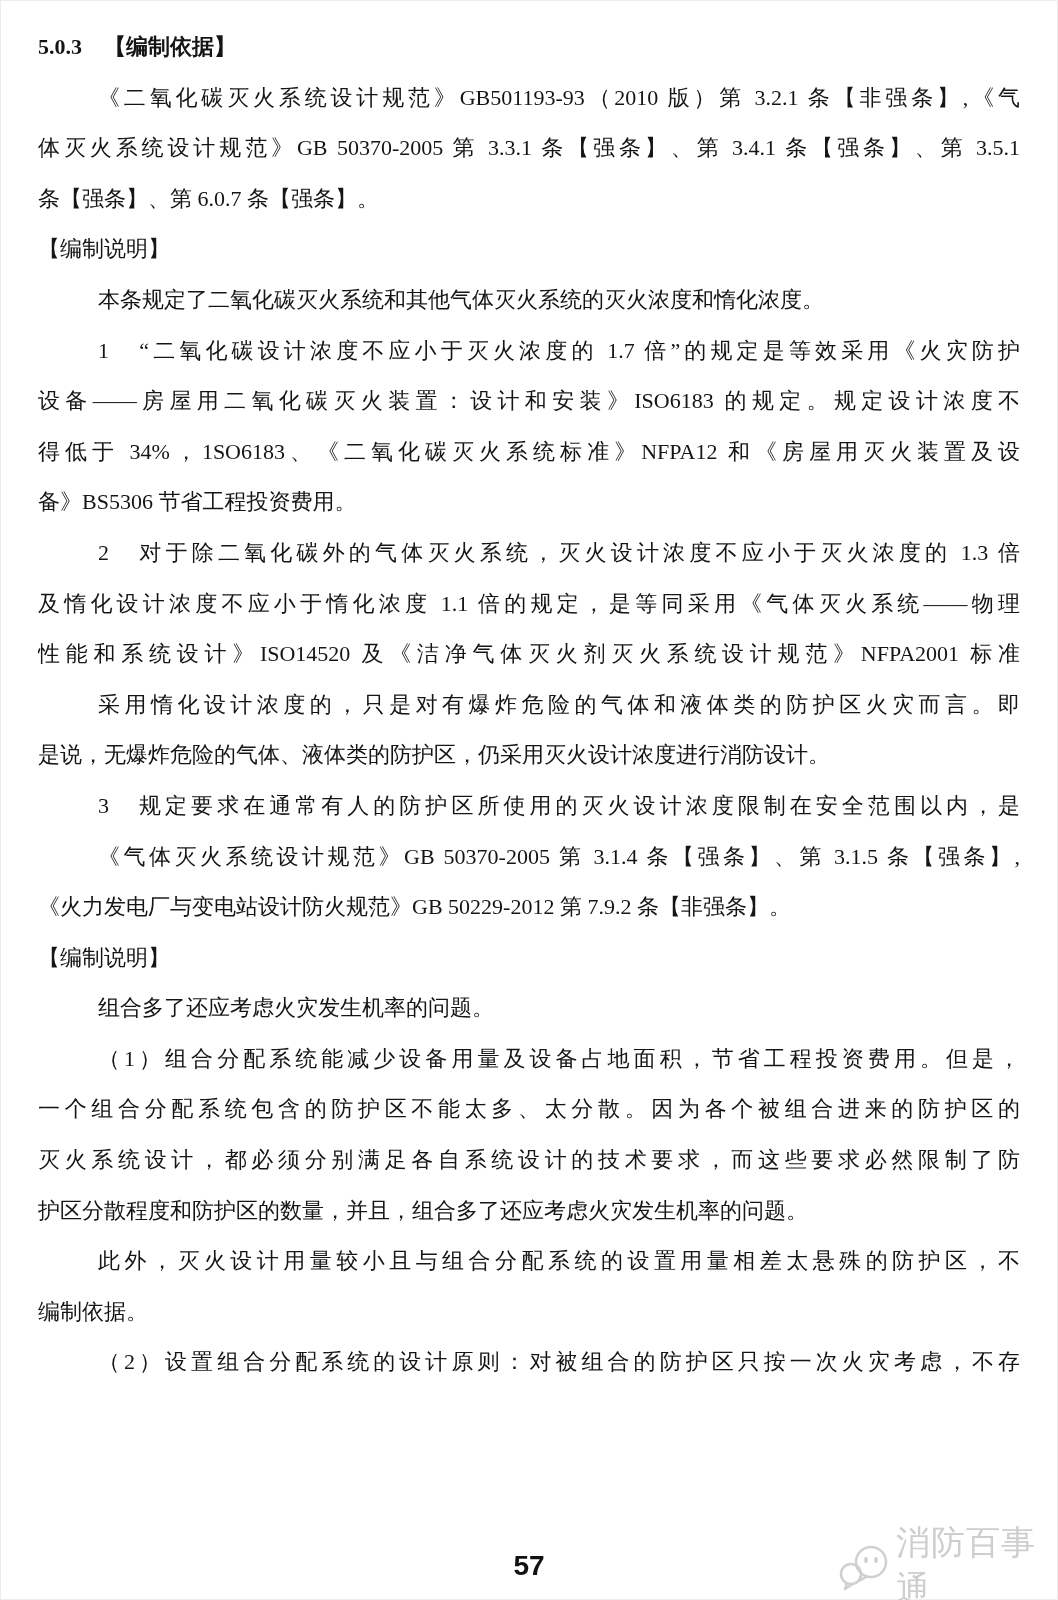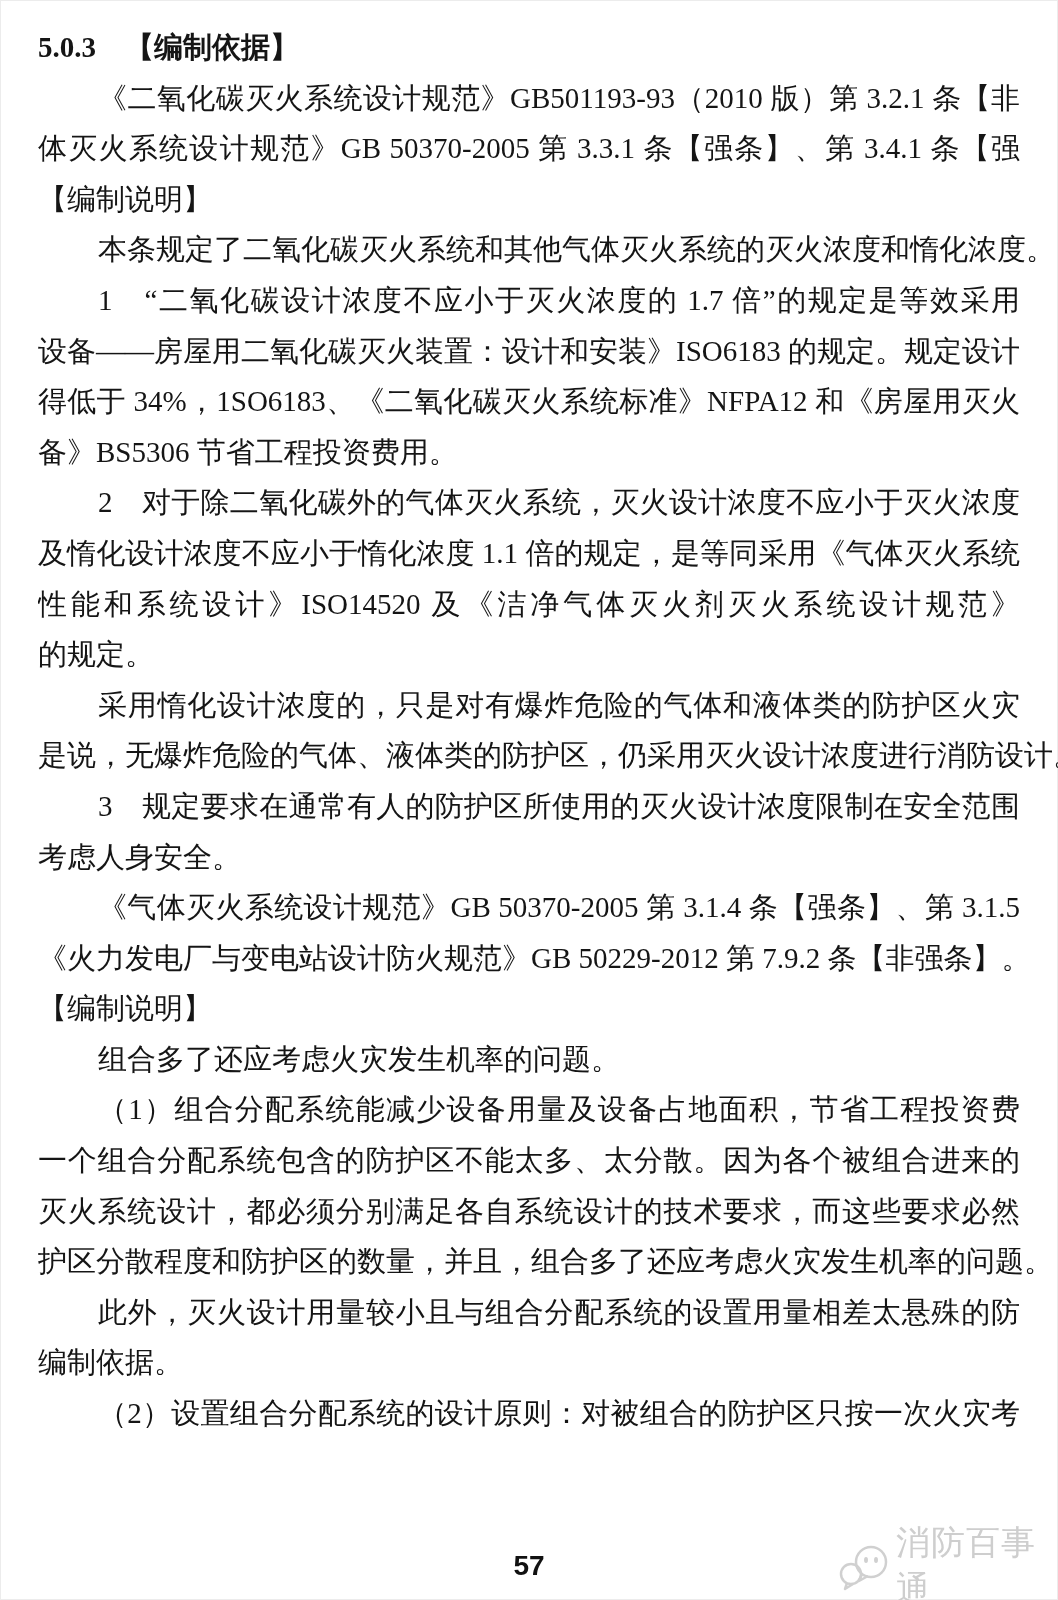--- a/index.html
+++ b/index.html
@@ -18,21 +18,21 @@
   }
   .content {
     position: absolute;
     left: 38px;
     top: 22px;
     width: 982px;
   }
   .line {
     height: 50.6px;
     line-height: 50.6px;
-    font-size: 29px;
+    font-size: 22px;
     white-space: nowrap;
     text-align: left;
   }
   .line.j {
     white-space: normal;
     text-align: justify;
     text-align-last: justify;
     text-justify: inter-character;
     overflow: hidden;
   }
@@ -72,34 +72,33 @@
     margin-right: 2px;
   }
 </style>
 </head>
 <body>
 
 <div class="content">
   <div class="line head">5.0.3　【编制依据】</div>
   <div class="line ind j">《二氧化碳灭火系统设计规范》GB501193-93（2010 版）第 3.2.1 条【非强条】,《气</div>
   <div class="line j">体灭火系统设计规范》GB 50370-2005 第 3.3.1 条【强条】、第 3.4.1 条【强条】、第 3.5.1</div>
+  <div class="line">条【强条】、第 6.0.7 条【强条】。</div>
   <div class="line">【编制说明】</div>
   <div class="line ind">本条规定了二氧化碳灭火系统和其他气体灭火系统的灭火浓度和惰化浓度。</div>
   <div class="line ind j">1　“二氧化碳设计浓度不应小于灭火浓度的 1.7 倍”的规定是等效采用《火灾防护</div>
   <div class="line j">设备——房屋用二氧化碳灭火装置：设计和安装》ISO6183 的规定。规定设计浓度不</div>
   <div class="line j">得低于 34%，1SO6183、《二氧化碳灭火系统标准》NFPA12 和《房屋用灭火装置及设</div>
   <div class="line">备》BS5306 节省工程投资费用。</div>
   <div class="line ind j">2　对于除二氧化碳外的气体灭火系统，灭火设计浓度不应小于灭火浓度的 1.3 倍</div>
   <div class="line j">及惰化设计浓度不应小于惰化浓度 1.1 倍的规定，是等同采用《气体灭火系统——物理</div>
   <div class="line j">性能和系统设计》ISO14520 及《洁净气体灭火剂灭火系统设计规范》NFPA2001 标准</div>
-  <div class="line">的规定。</div>
   <div class="line ind j">采用惰化设计浓度的，只是对有爆炸危险的气体和液体类的防护区火灾而言。即</div>
   <div class="line">是说，无爆炸危险的气体、液体类的防护区，仍采用灭火设计浓度进行消防设计。</div>
   <div class="line ind j">3　规定要求在通常有人的防护区所使用的灭火设计浓度限制在安全范围以内，是</div>
-  <div class="line">考虑人身安全。</div>
   <div class="line ind j">《气体灭火系统设计规范》GB 50370-2005 第 3.1.4 条【强条】、第 3.1.5 条【强条】,</div>
   <div class="line">《火力发电厂与变电站设计防火规范》GB 50229-2012 第 7.9.2 条【非强条】。</div>
   <div class="line">【编制说明】</div>
   <div class="line ind">组合多了还应考虑火灾发生机率的问题。</div>
   <div class="line ind j">（1）组合分配系统能减少设备用量及设备占地面积，节省工程投资费用。但是，</div>
   <div class="line j">一个组合分配系统包含的防护区不能太多、太分散。因为各个被组合进来的防护区的</div>
   <div class="line j">灭火系统设计，都必须分别满足各自系统设计的技术要求，而这些要求必然限制了防</div>
   <div class="line">护区分散程度和防护区的数量，并且，组合多了还应考虑火灾发生机率的问题。</div>
   <div class="line ind j">此外，灭火设计用量较小且与组合分配系统的设置用量相差太悬殊的防护区，不</div>
   <div class="line">编制依据。</div>

